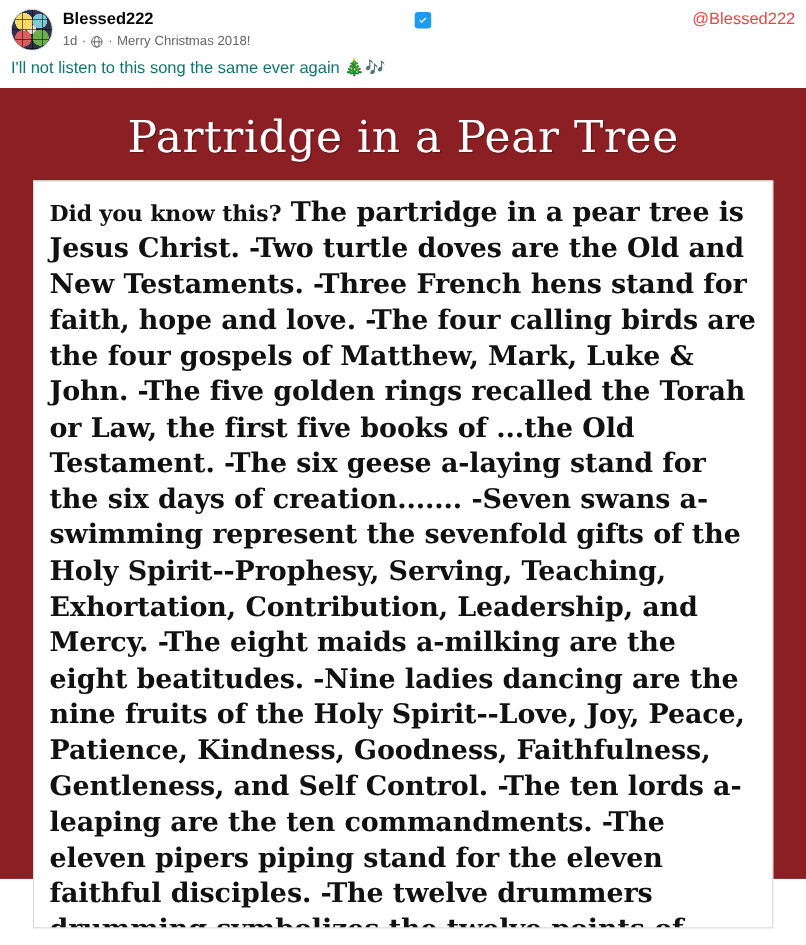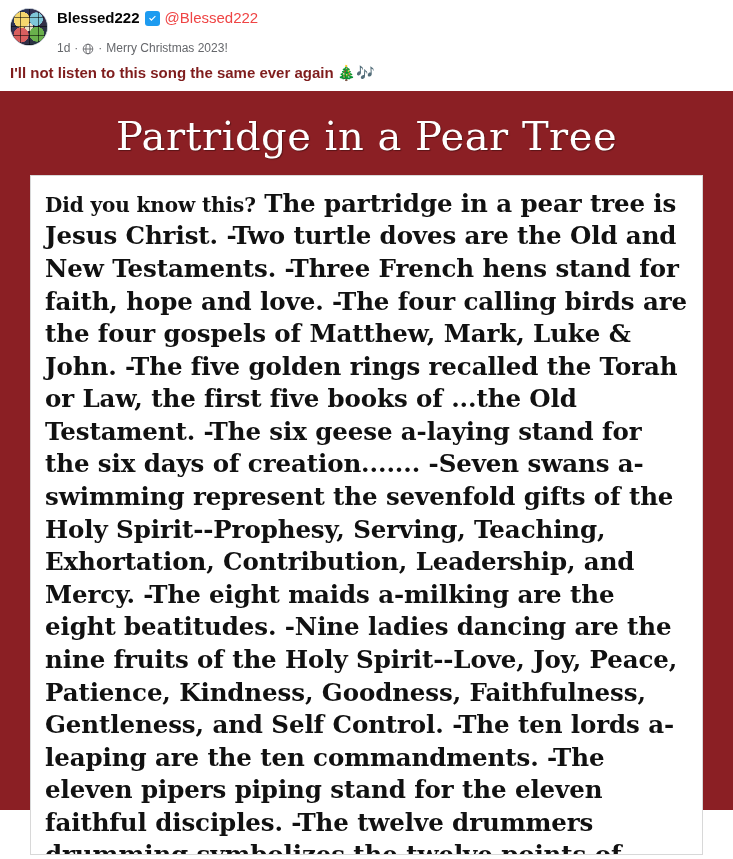--- a/index.html
+++ b/index.html
@@ -54,20 +54,21 @@
   .header-text {
     flex: 1 1 auto;
     min-width: 0;
     padding-top: 1px;
   }
   .name-line {
     display: flex;
     align-items: center;
     flex-wrap: wrap;
     line-height: 1.2;
+    justify-content: space-between;
   }
   .display-name {
     font-size: 15px;
     font-weight: bold;
     color: #050505;
   }
   .verified-badge {
     display: inline-flex;
     align-items: center;
     justify-content: center;
@@ -84,21 +85,21 @@
   .handle {
     font-size: 15px;
     color: #ef4444;
     font-weight: normal;
   }
   .meta-line {
     display: flex;
     align-items: center;
     font-size: 12px;
     color: #65676b;
-    margin-top: 14px;
+    margin-top: 3px;
     line-height: 1.3;
   }
   .meta-line .dot {
     margin: 0 4px;
   }
   .globe-icon {
     display: inline-block;
     width: 12px;
     height: 12px;
     line-height: 12px;
@@ -108,22 +109,21 @@
   }
   .meta-text {
     white-space: nowrap;
   }
 
   
   .post-body {
     padding: 4px 28px 8px 10px;
     font-size: 15px;
     line-height: 1.35;
-    color: #7f1d1d;
-    font-weight: bold;
+    color: #0f766e;
   }
 
   
   .image-card {
     background: #8b1f24;
     padding: 14px 16px 0 16px;
     box-sizing: border-box;
     width: 733px;
     height: 719px;
   }
@@ -184,21 +184,21 @@
         <span class="meta-text">1d</span>
         <span class="dot">·</span>
         <span class="globe-icon">
           <svg width="12" height="12" viewBox="0 0 16 16" aria-hidden="true">
             <circle cx="8" cy="8" r="6.4" fill="none" stroke="#65676b" stroke-width="1.2"></circle>
             <ellipse cx="8" cy="8" rx="2.8" ry="6.4" fill="none" stroke="#65676b" stroke-width="1.2"></ellipse>
             <line x1="1.6" y1="8" x2="14.4" y2="8" stroke="#65676b" stroke-width="1.2"></line>
           </svg>
         </span>
         <span class="dot">·</span>
-        <span class="meta-text">Merry Christmas 2023!</span>
+        <span class="meta-text">Merry Christmas 2018!</span>
       </div>
     </div>
   </div>
 
   <div class="post-body">I'll not listen to this song the same ever again 🎄🎶</div>
 
   <div class="image-card">
     <div class="image-title">Partridge in a Pear Tree</div>
     <div class="image-textbox">
       <p class="meme-text"><span class="lead">Did you know this?</span><span> The partridge in a pear tree is Jesus Christ. -Two turtle doves are the Old and New Testaments. -Three French hens stand for faith, hope and love. -The four calling birds are the four gospels of Matthew, Mark, Luke &amp; John. -The five golden rings recalled the Torah or Law, the first five books of ...the Old Testament. -The six geese a-laying stand for the six days of creation....... -Seven swans a-swimming represent the sevenfold gifts of the Holy Spirit--Prophesy, Serving, Teaching, Exhortation, Contribution, Leadership, and Mercy. -The eight  maids a-milking are the eight beatitudes. -Nine ladies dancing are the nine fruits of the Holy Spirit--Love, Joy, Peace, Patience, Kindness, Goodness, Faithfulness, Gentleness, and Self Control. -The ten lords a-leaping are the ten commandments. -The eleven pipers piping stand for the eleven faithful disciples. -The twelve drummers drumming symbolizes the twelve points of belief in the Apostles' Creed.</span></p>

